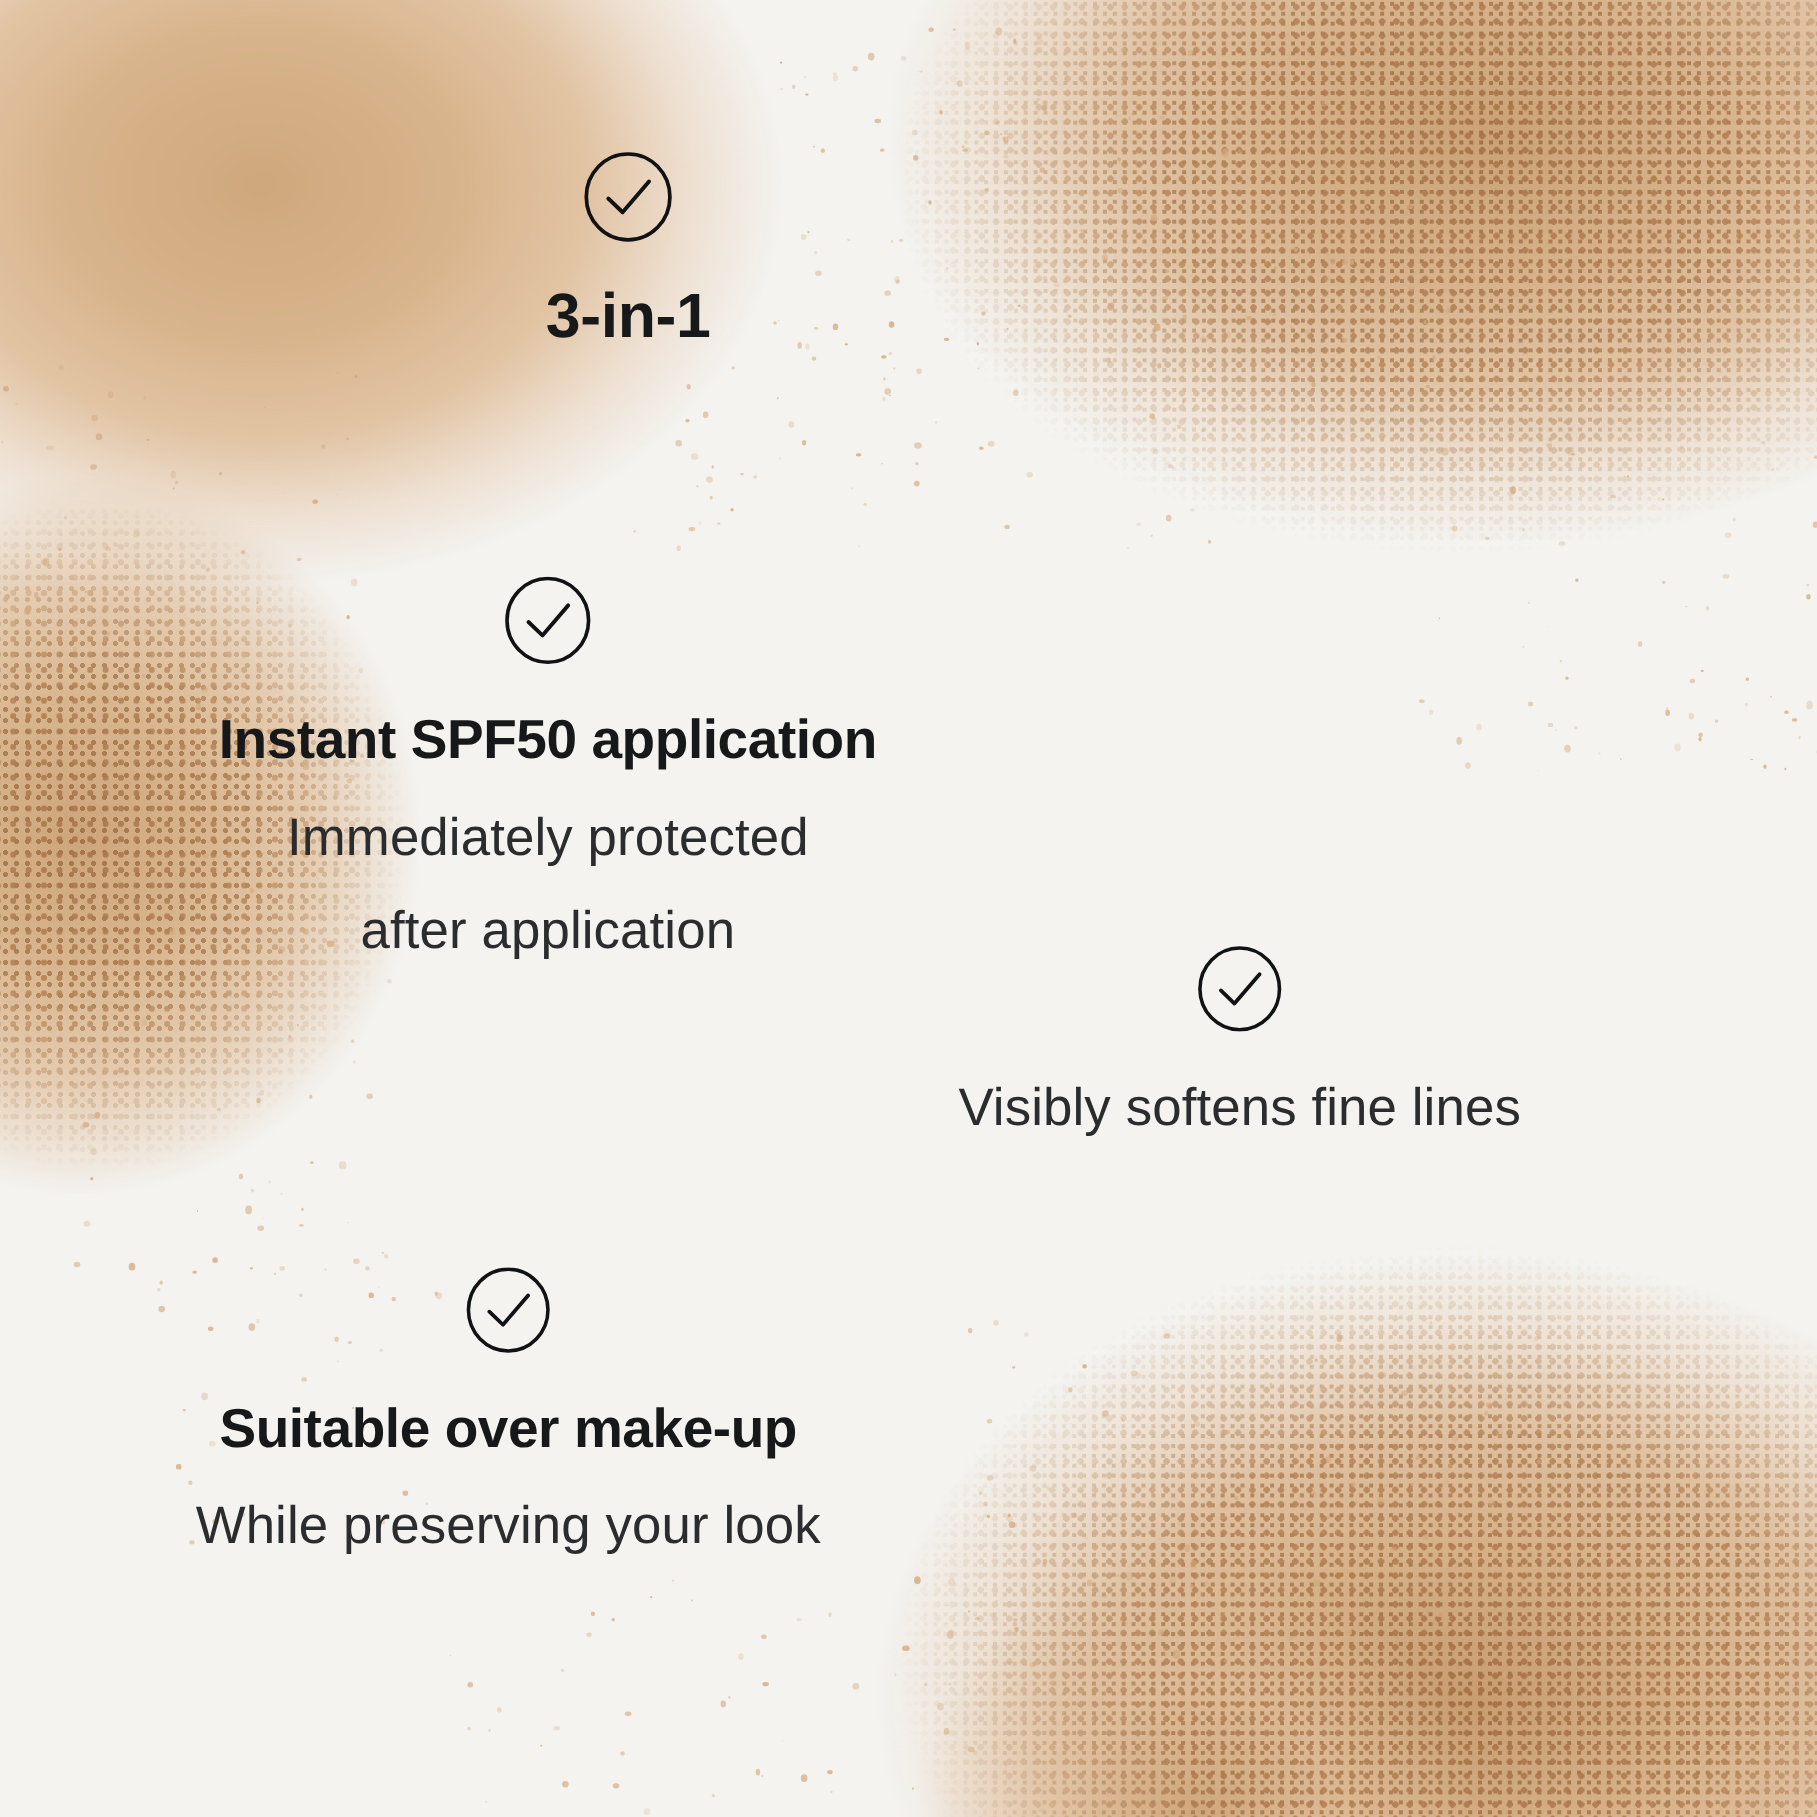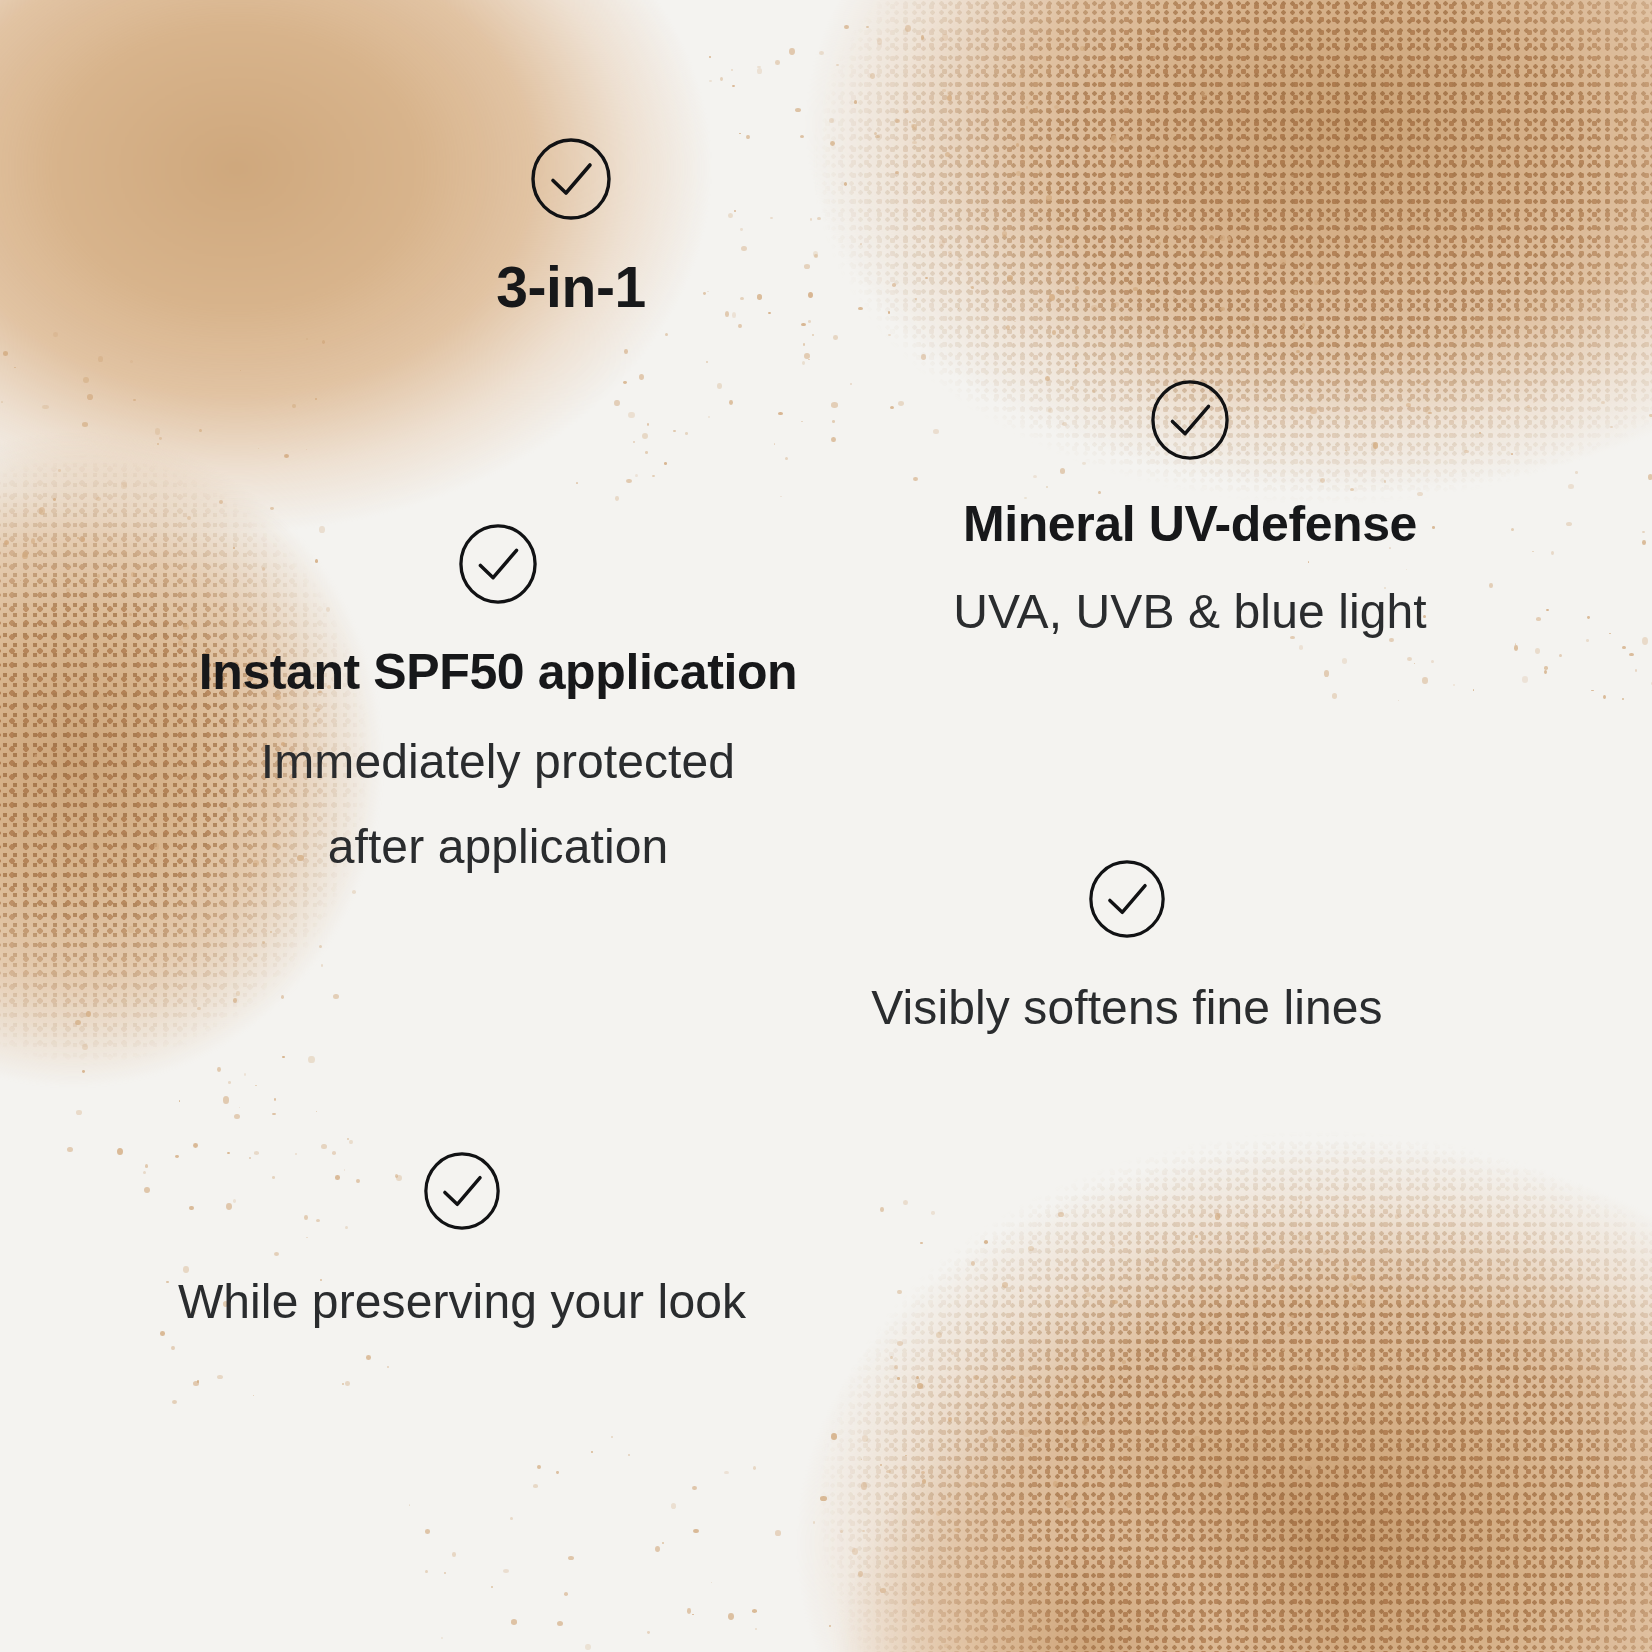--- a/index.html
+++ b/index.html
@@ -812,30 +812,20 @@
   <div class="feature" id="feature-3-in-1">
     <span class="check-icon">
       <svg width="82" height="82" viewBox="0 0 82 82" aria-hidden="true">
         <ellipse cx="41" cy="41" rx="38" ry="39" fill="none" stroke="#111214" stroke-width="3.4"></ellipse>
         <path d="M23 42.5 L36 55 L60 27" fill="none" stroke="#111214" stroke-width="3.6" stroke-linecap="round" stroke-linejoin="round"></path>
       </svg>
     </span>
     <div class="feature-title">3-in-1</div>
   </div>
 
-  <div class="feature" id="feature-mineral-uv">
-    <span class="check-icon">
-      <svg width="80" height="80" viewBox="0 0 82 82" aria-hidden="true">
-        <ellipse cx="41" cy="41" rx="38" ry="39" fill="none" stroke="#111214" stroke-width="3.4"></ellipse>
-        <path d="M23 42.5 L36 55 L60 27" fill="none" stroke="#111214" stroke-width="3.6" stroke-linecap="round" stroke-linejoin="round"></path>
-      </svg>
-    </span>
-    <div class="feature-title">Mineral UV-defense</div>
-    <div class="feature-sub">UVA, UVB &amp; blue light</div>
-  </div>
 
   <div class="feature" id="feature-spf50">
     <span class="check-icon">
       <svg width="80" height="80" viewBox="0 0 82 82" aria-hidden="true">
         <ellipse cx="41" cy="41" rx="38" ry="39" fill="none" stroke="#111214" stroke-width="3.4"></ellipse>
         <path d="M23 42.5 L36 55 L60 27" fill="none" stroke="#111214" stroke-width="3.6" stroke-linecap="round" stroke-linejoin="round"></path>
       </svg>
     </span>
     <div class="feature-title">Instant SPF50 application</div>
     <div class="feature-sub">Immediately protected</div>
@@ -852,16 +842,17 @@
     <div class="feature-sub">Visibly softens fine lines</div>
   </div>
 
   <div class="feature" id="feature-over-makeup">
     <span class="check-icon">
       <svg width="78" height="78" viewBox="0 0 82 82" aria-hidden="true">
         <ellipse cx="41" cy="41" rx="38" ry="39" fill="none" stroke="#111214" stroke-width="3.4"></ellipse>
         <path d="M23 42.5 L36 55 L60 27" fill="none" stroke="#111214" stroke-width="3.6" stroke-linecap="round" stroke-linejoin="round"></path>
       </svg>
     </span>
+    <div class="feature-title">Suitable over make-up</div>
     <div class="feature-sub">While preserving your look</div>
   </div>
 
 </div>
 
 </body></html>

